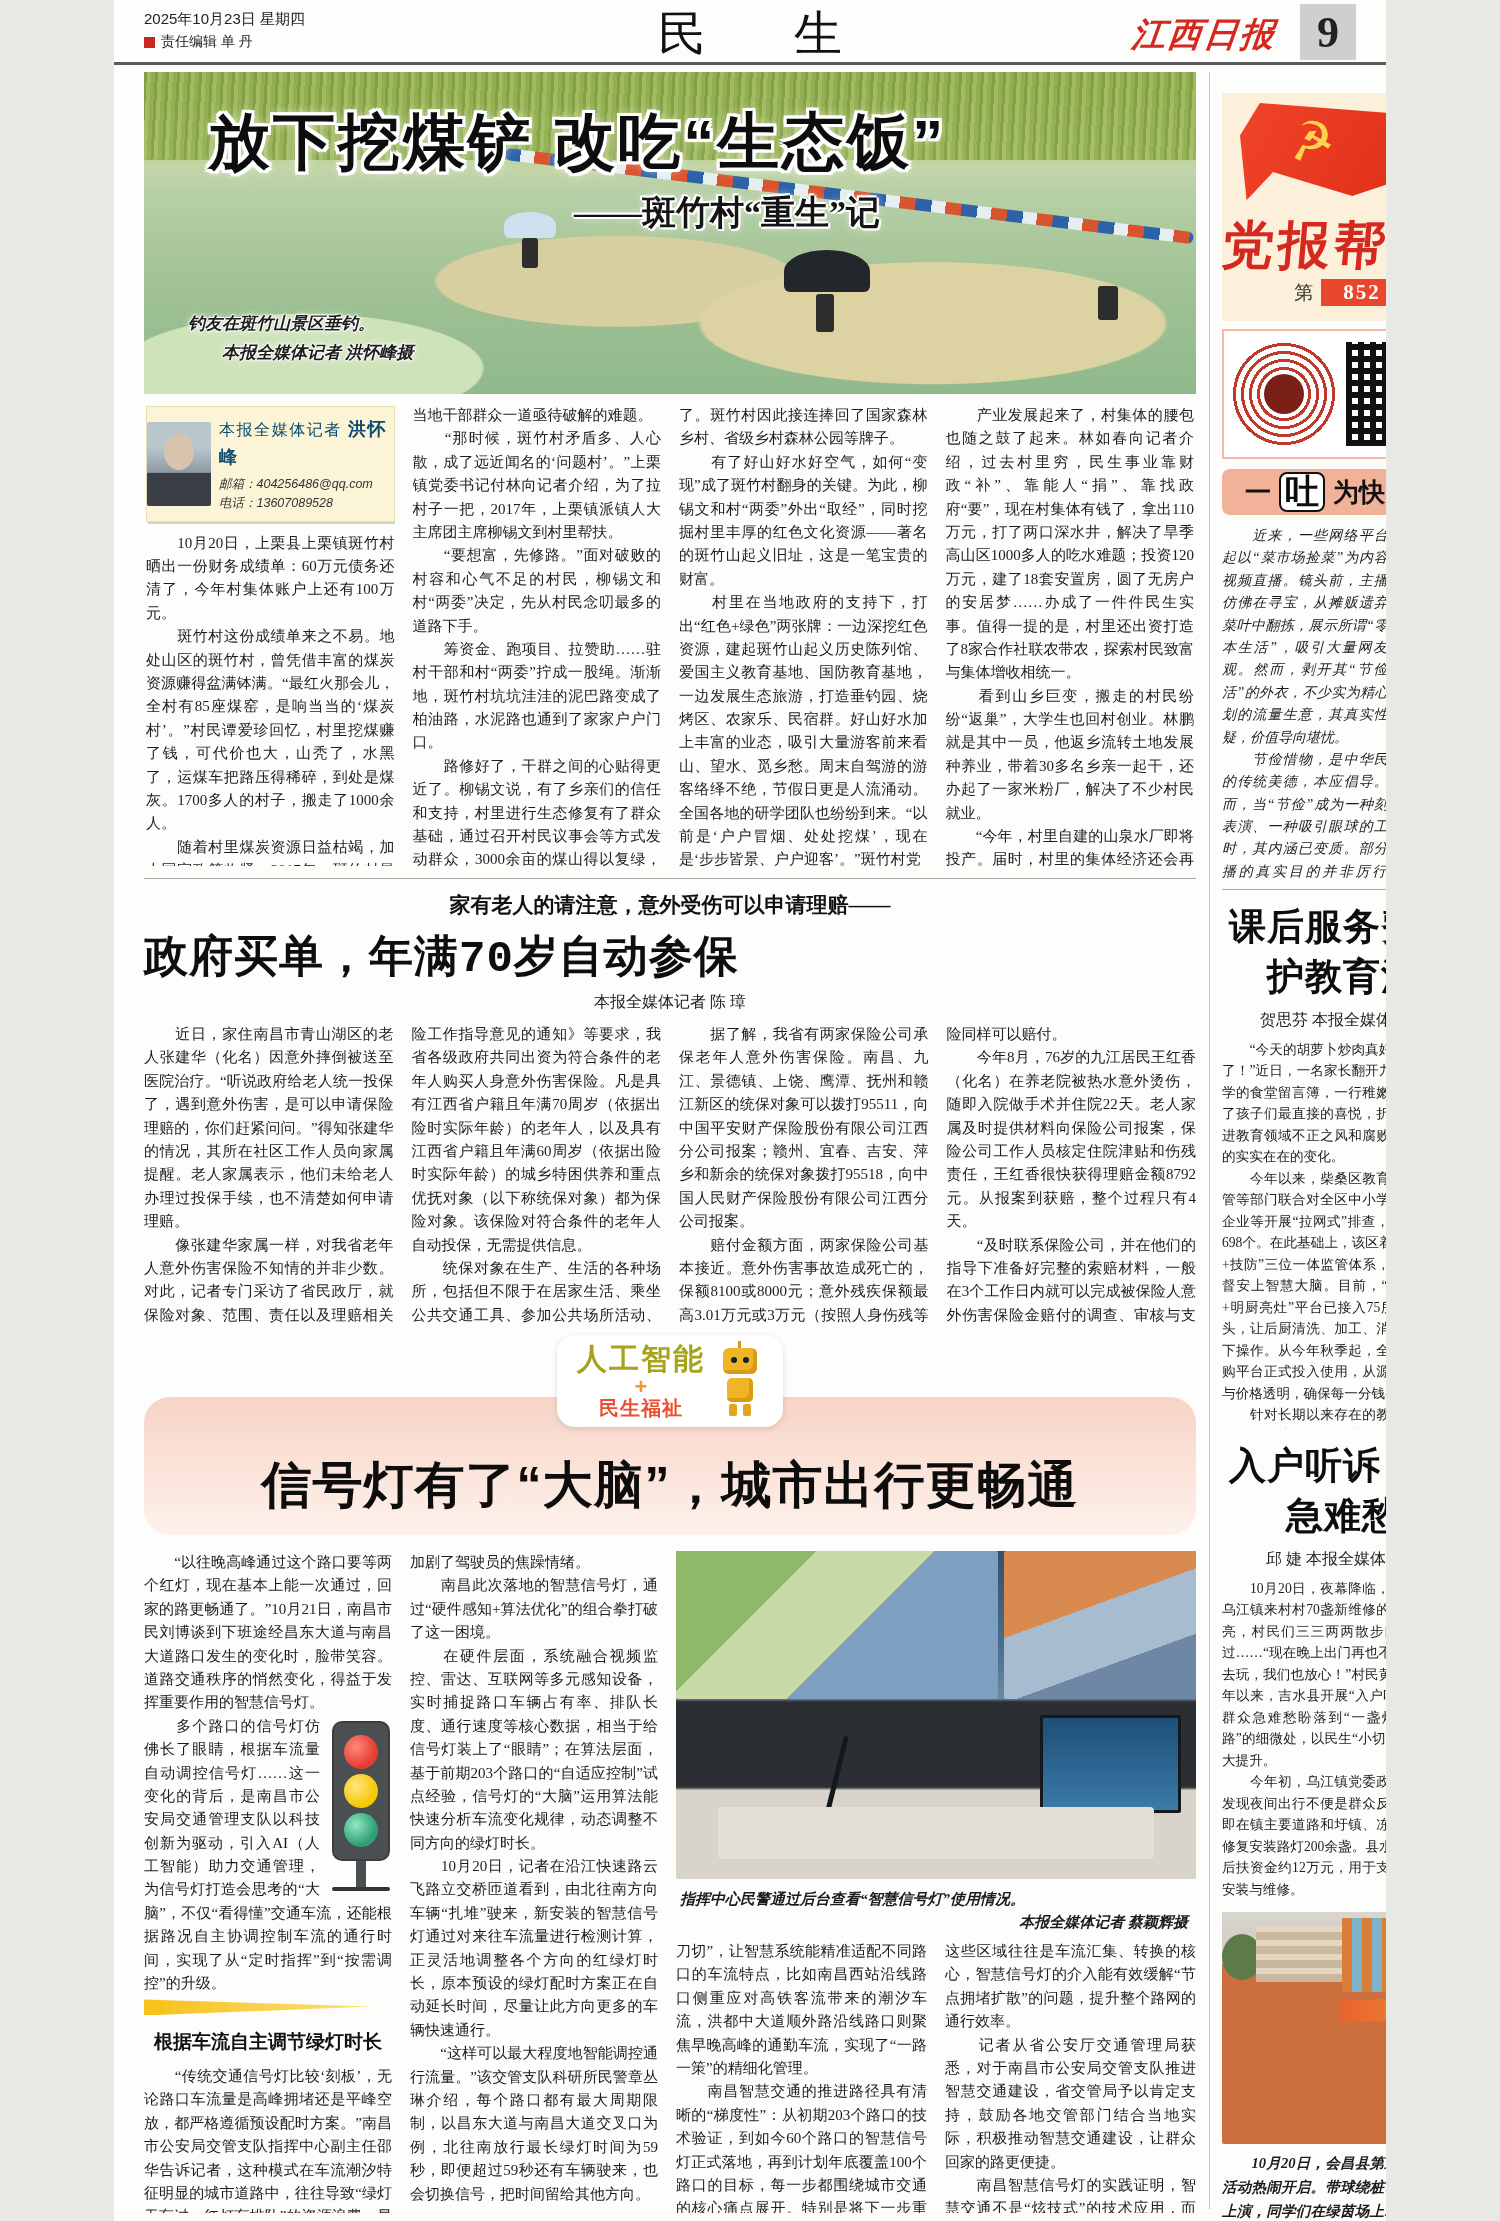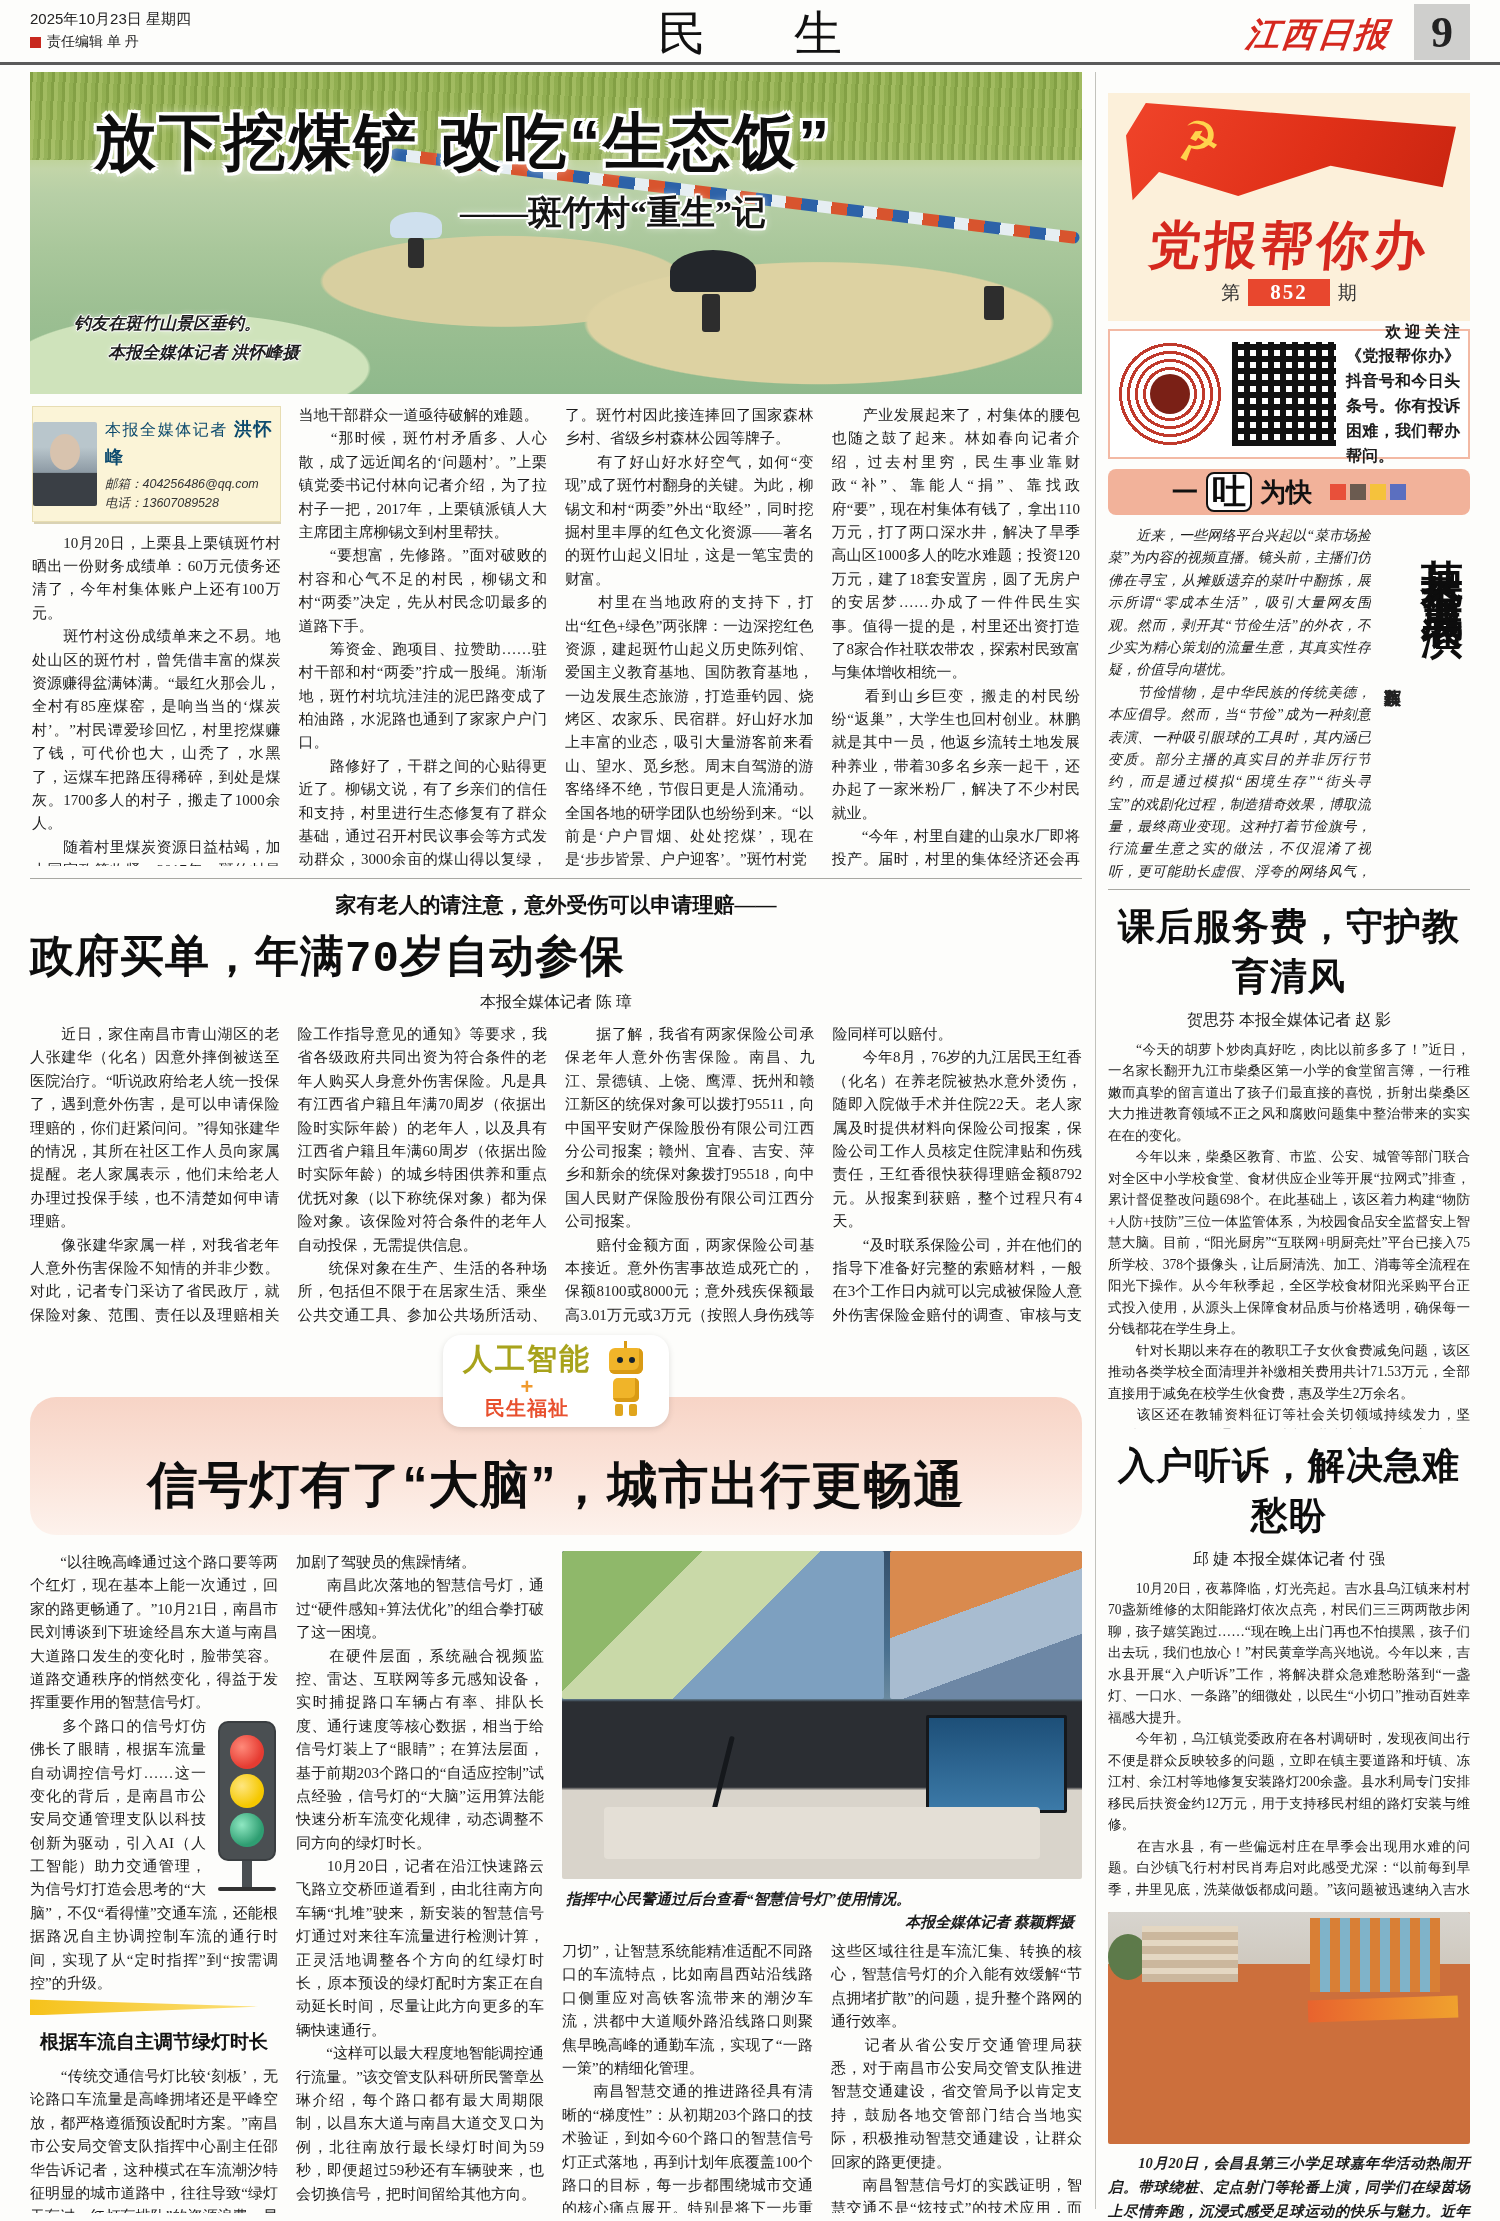--- a/index.html
+++ b/index.html
@@ -1,16 +1,16 @@
 <!DOCTYPE html>
 <html><head>
 <meta charset="utf-8">
 <style>
   html,body{margin:0;padding:0;background:#e8e8e4;}
-  .page{position:relative;width:1500px;height:2221px;margin:0 auto;background:#fdfdfb;overflow:hidden;
+  .page{position:relative;width:1272px;height:2221px;margin:0 auto;background:#fdfdfb;overflow:hidden;
         font-family:"Liberation Serif","DejaVu Serif",serif;color:#1c1c1c;}
   
   .hdr{position:absolute;top:0;left:0;right:0;height:60px;}
   .hdr-date{position:absolute;left:30px;top:10px;font-size:15px;font-family:"Liberation Sans",sans-serif;color:#222;}
   .hdr-editor{position:absolute;left:30px;top:33px;font-size:14px;font-family:"Liberation Sans",sans-serif;color:#222;display:flex;align-items:center;gap:6px;}
   .red-sq{width:11px;height:11px;background:#c8281e;display:inline-block;}
   .hdr-section{position:absolute;left:50%;transform:translateX(-50%);top:2px;font-size:48px;letter-spacing:38px;padding-left:38px;font-weight:500;color:#111;}
   .masthead{position:absolute;right:110px;top:12px;font-size:34px;font-weight:bold;font-style:italic;color:#d5281e;letter-spacing:2px;transform:skewX(-6deg);}
   .pagenum{position:absolute;right:30px;top:4px;width:56px;height:56px;background:#cfcfcd;display:flex;align-items:center;justify-content:center;
            font-size:44px;font-weight:bold;color:#222;}

